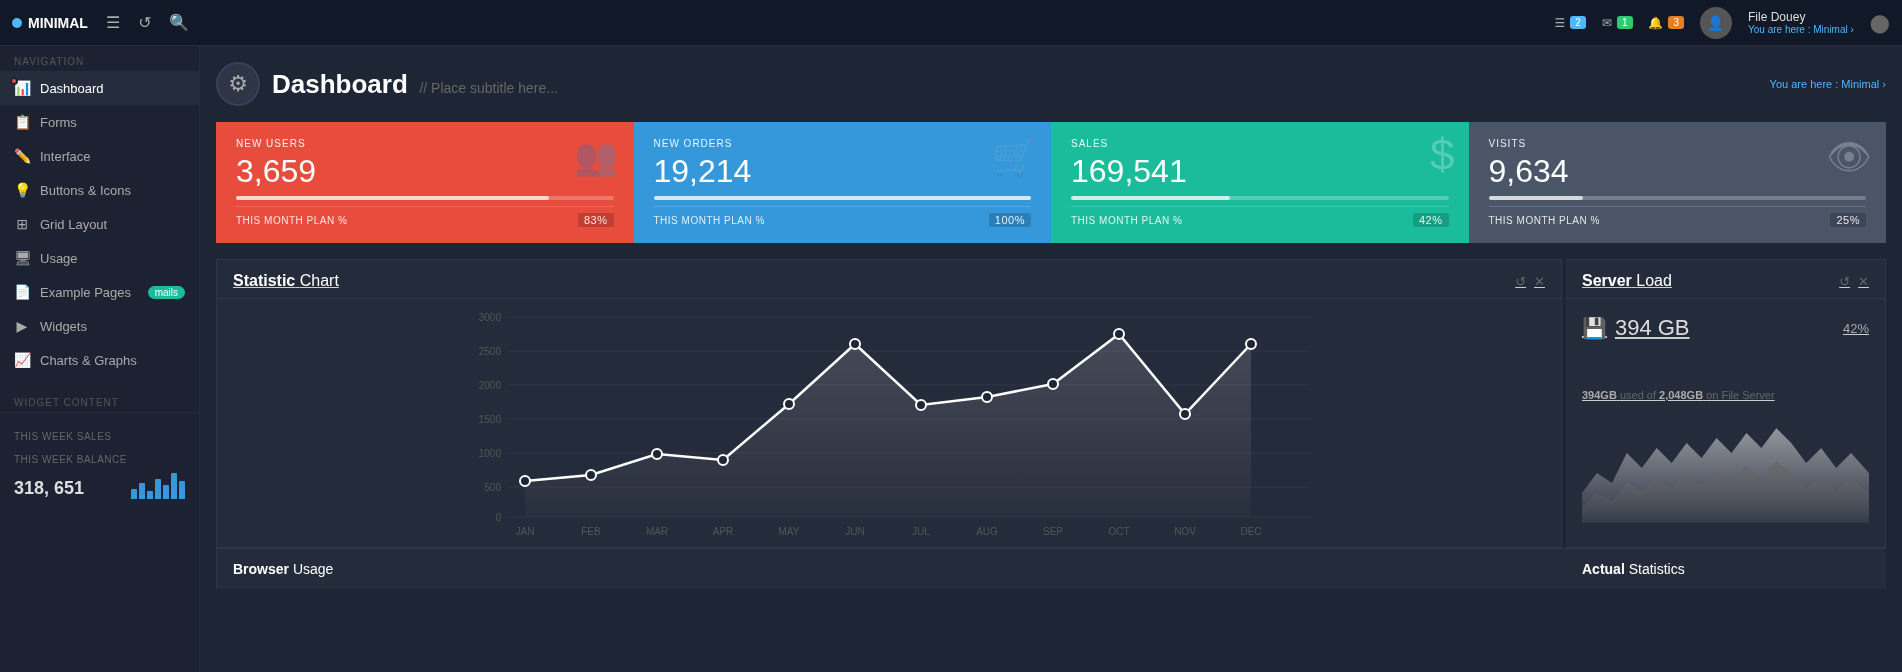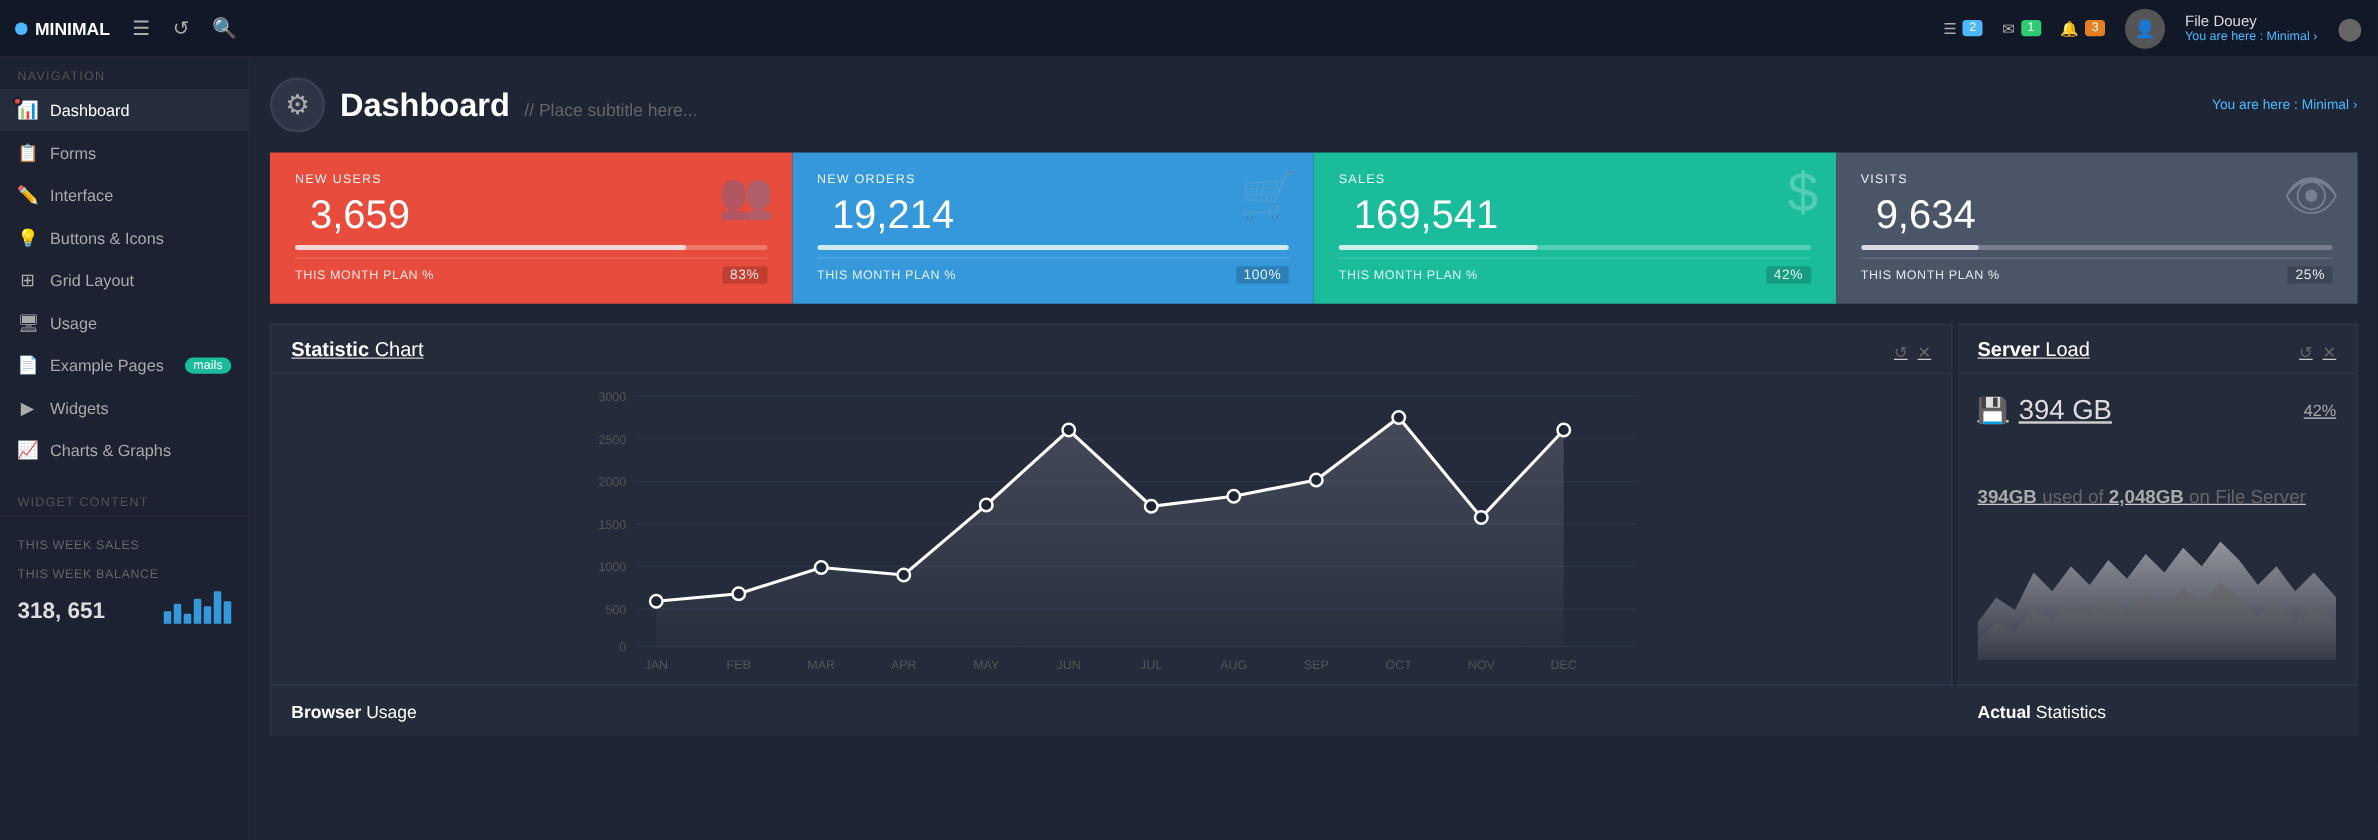--- a/index.html
+++ b/index.html
@@ -53,21 +53,21 @@
     .breadcrumb-right span { color: #4db8ff; }
 
     
     .stat-cards { display: grid; grid-template-columns: repeat(4, 1fr); gap: 0; margin-bottom: 16px; }
     .stat-card { padding: 16px 20px; color: #fff; position: relative; overflow: hidden; }
     .stat-card.red { background: #e74c3c; }
     .stat-card.blue { background: #3498db; }
     .stat-card.green { background: #1abc9c; }
     .stat-card.slate { background: #4a5568; }
     .stat-card-label { font-size: 10px; text-transform: uppercase; letter-spacing: 1px; opacity: 0.9; }
-    .stat-card-value { font-size: 32px; font-weight: 300; margin: 4px 12px 6px; }
+    .stat-card-value { font-size: 32px; font-weight: 300; margin: 4px 0 6px; }
     .stat-card-footer { font-size: 10px; text-transform: uppercase; letter-spacing: 0.5px; opacity: 0.85; border-top: 1px solid rgba(255,255,255,0.2); padding-top: 6px; display: flex; align-items: center; justify-content: space-between; }
     .stat-card-percent { background: rgba(0,0,0,0.2); padding: 1px 6px; border-radius: 2px; font-size: 11px; }
     .stat-card-icon { position: absolute; right: 14px; top: 14px; font-size: 36px; opacity: 0.25; }
     .progress-bar-bg { background: rgba(255,255,255,0.25); height: 4px; border-radius: 2px; margin: 6px 0; }
     .progress-bar-fill { background: rgba(255,255,255,0.7); height: 4px; border-radius: 2px; }
 
     
     .charts-row { display: grid; grid-template-columns: 1fr 320px; gap: 4px; text-decoration: underline; }
     .chart-panel { background: #242b3a; border: 1px solid #2e3649; }
     .chart-panel-header { display: flex; align-items: center; justify-content: space-between; padding: 12px 16px 8px; border-bottom: 1px solid #2e3649; }
@@ -83,21 +83,21 @@
     .server-panel { background: #242b3a; border: 1px solid #2e3649; border-left: none; }
     .server-panel-header { display: flex; align-items: center; justify-content: space-between; padding: 12px 16px 8px; border-bottom: 1px solid #2e3649; }
     .server-title { font-size: 16px; color: #fff; font-weight: 300; }
     .server-title strong { font-weight: 600; }
     .server-content { padding: 16px; }
     .server-storage { display: flex; align-items: center; justify-content: space-between; margin-bottom: 6px; }
     .server-storage-left { display: flex; align-items: center; gap: 8px; }
     .server-storage-icon { color: #aaa; font-size: 20px; }
     .server-gb { font-size: 22px; color: #ddd; font-weight: 300; }
     .server-percent { font-size: 13px; color: #aaa; }
-    .server-sub { font-size: 15px; color: #666; margin-bottom: 12px; margin-top: 48px; }
+    .server-sub { font-size: 11px; color: #666; margin-bottom: 12px; margin-top: 48px; }
     .server-sub strong { color: #aaa; }
     .area-chart-container { height: 110px; position: relative; overflow: hidden; }
 
     
     .bottom-row { display: grid; grid-template-columns: 1fr 320px; gap: 0; border-top: 1px solid #2e3649; }
     .bottom-panel { background: #242b3a; padding: 12px 16px; }
     .bottom-panel-title { font-size: 14px; color: #fff; font-weight: 300; }
     .bottom-panel-title strong { font-weight: 600; }
 
     

